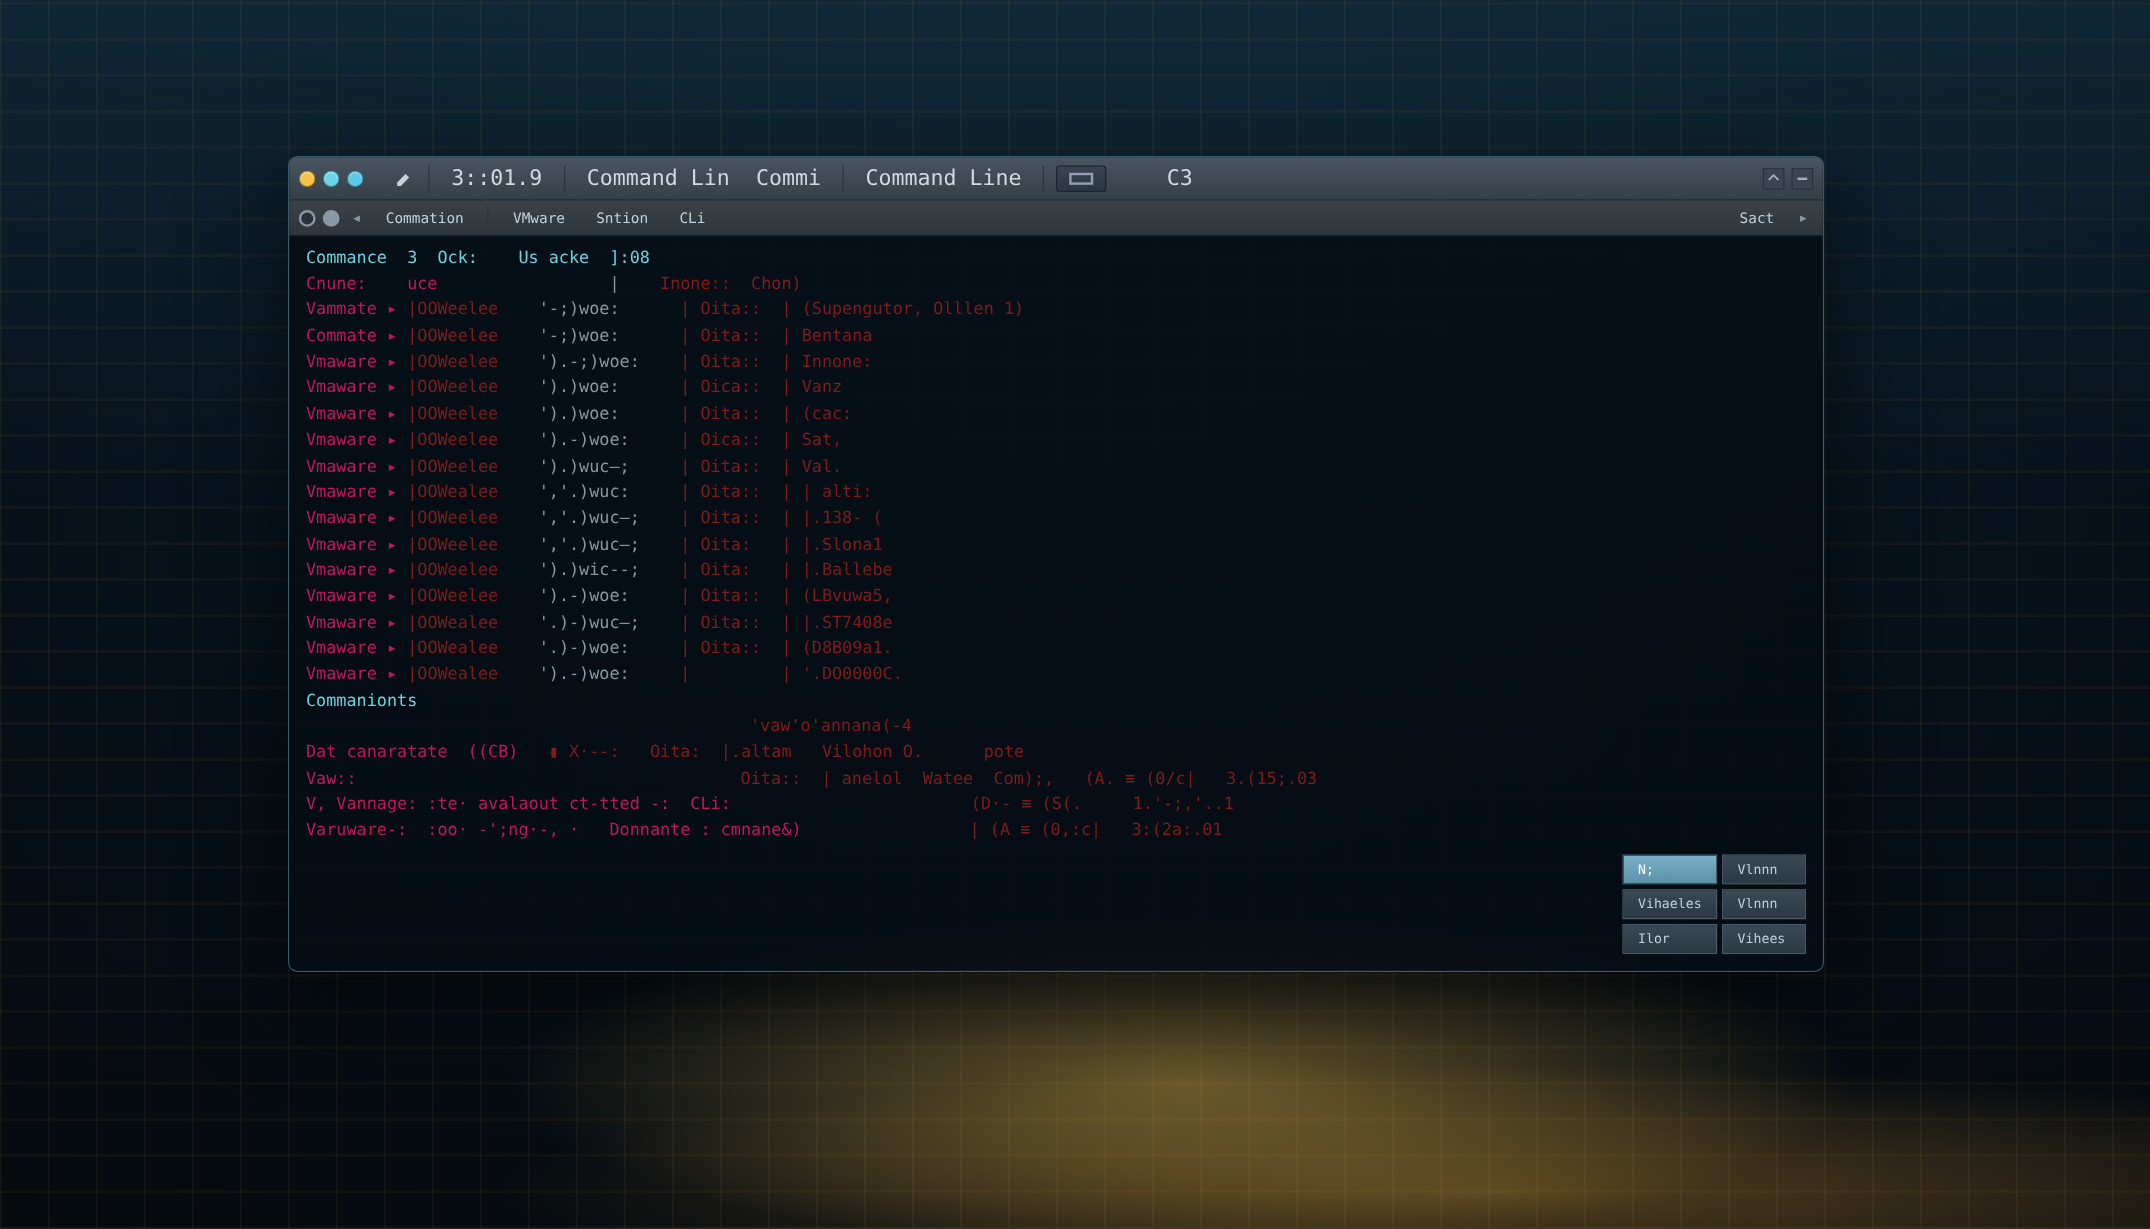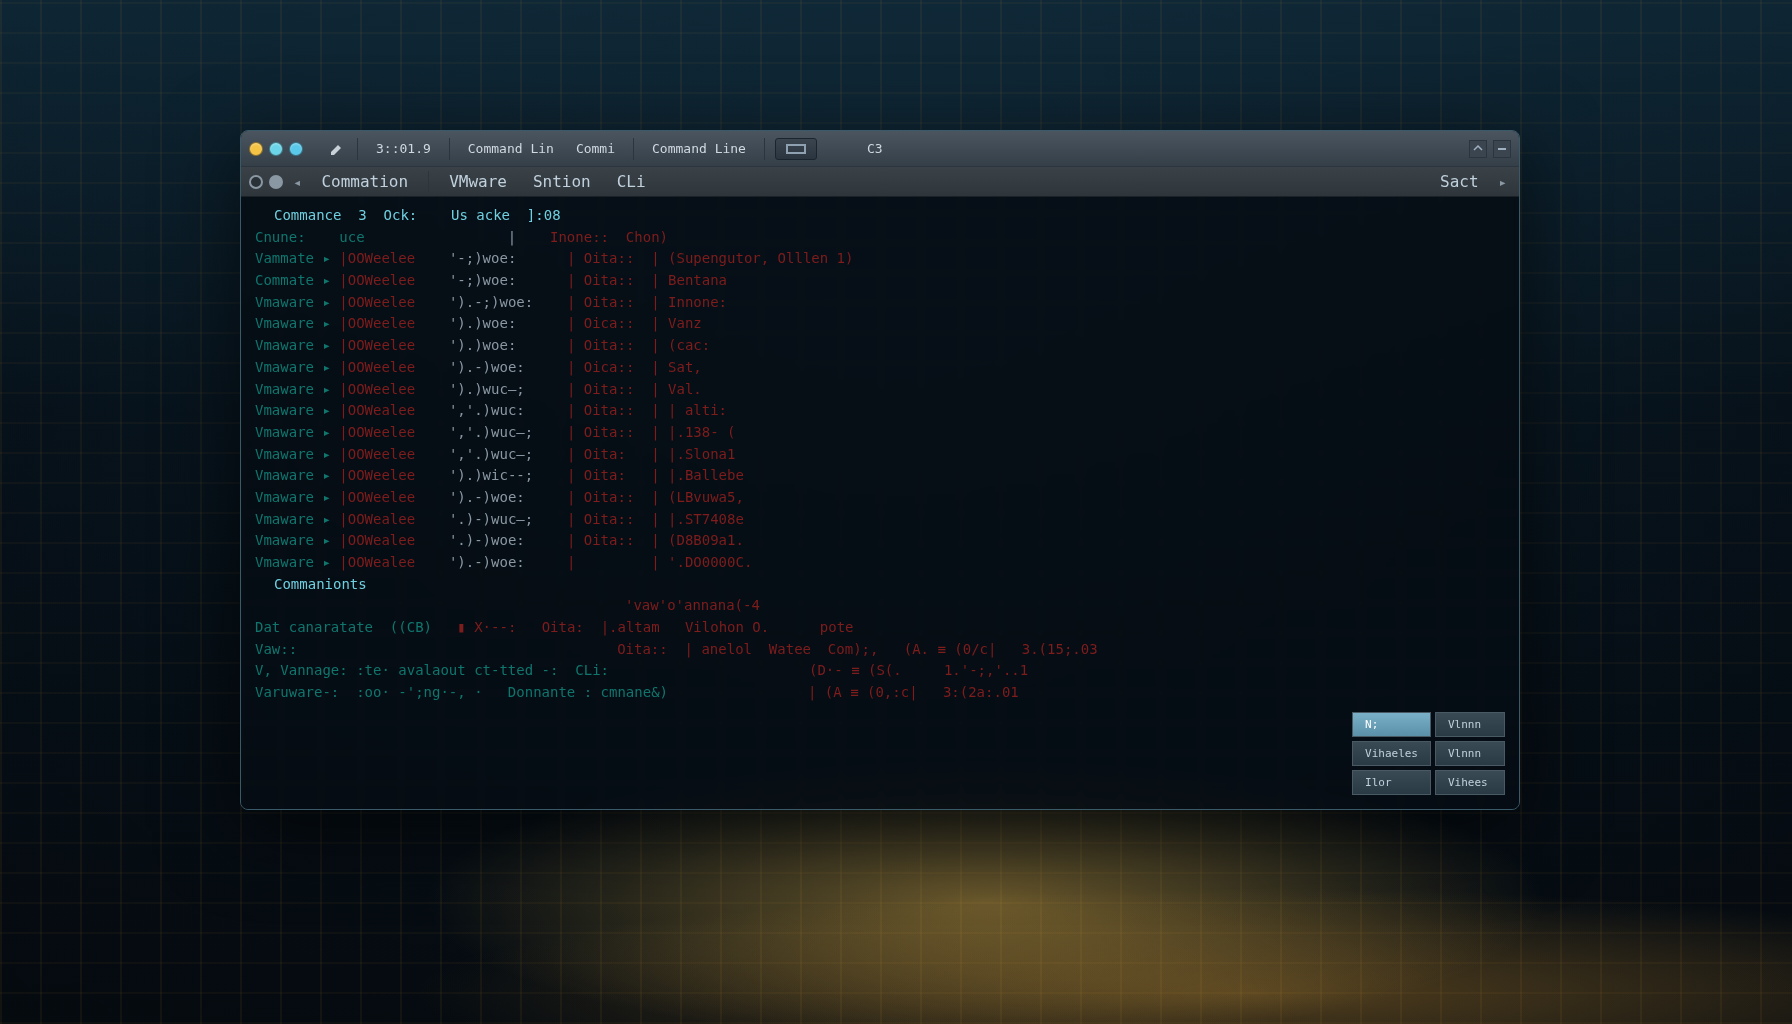--- a/index.html
+++ b/index.html
@@ -60,21 +60,21 @@
 .tl-yellow { background:#f5c445; }
 .tl-cyan { background:#6bd4e8; }
 .tl-blue { background:#5ac8e8; }
 .tb-icon {
   width:20px; height:20px;
   display:flex; align-items:center; justify-content:center;
   color:#c8d0d8;
 }
 .tb-sep { width:1px; height:22px; background:#2a3540; margin:0 4px; }
 .tb-text {
-  color:#d0d8e0; font-size:13px;
+  color:#d0d8e0; font-size:18px;
   padding:0 8px;
   white-space:nowrap;
 }
 .tb-btn {
   height:22px; padding:0 10px;
   background: linear-gradient(180deg,#3a4550,#2a3540);
   border:1px solid #1a2530;
   border-radius:3px;
   color:#c0c8d0; font-size:12px;
   display:flex; align-items:center;
@@ -94,38 +94,38 @@
   padding:0 8px; gap:6px;
 }
 .tb2-radio {
   width:14px; height:14px; border-radius:50%;
   border:2px solid #8a98a4;
   background:#2a3238;
 }
 .tb2-radio.filled { background:#8a98a4; }
 .tb2-arrow { color:#8a98a4; font-size:14px; padding:0 4px; }
 .tb2-tab {
-  color:#c0d0dc; font-size:16px;
+  color:#c0d0dc; font-size:12px;
   padding:0 10px;
 }
 .content {
   flex:1;
   background: rgba(5,12,18,0.7);
   padding:8px 14px;
   color:#d8e4ea;
   font-size:14px;
   line-height:1.55;
   overflow:hidden;
   position:relative;
 }
 .term-line { white-space:pre; }
-.col1 { color:#0f766e; display:inline-block; }
+.col1 { color:#be185d; display:inline-block; }
 .col2 { color:#7f1d1d; }
 .dim { color:#8a98a4; }
-.section-label { color:#6fd0e0;margin-left:19px; }
+.section-label { color:#6fd0e0; }
 .bottom-panel {
   position:absolute;
   right:14px; bottom:14px;
   display:grid; grid-template-columns:auto auto; gap:4px;
 }
 .bp-cell {
   background: linear-gradient(180deg,#3a4a55,#2a3a45);
   border:1px solid #4a5a65;
   padding:3px 12px;
   color:#c0d0dc; font-size:11px;

